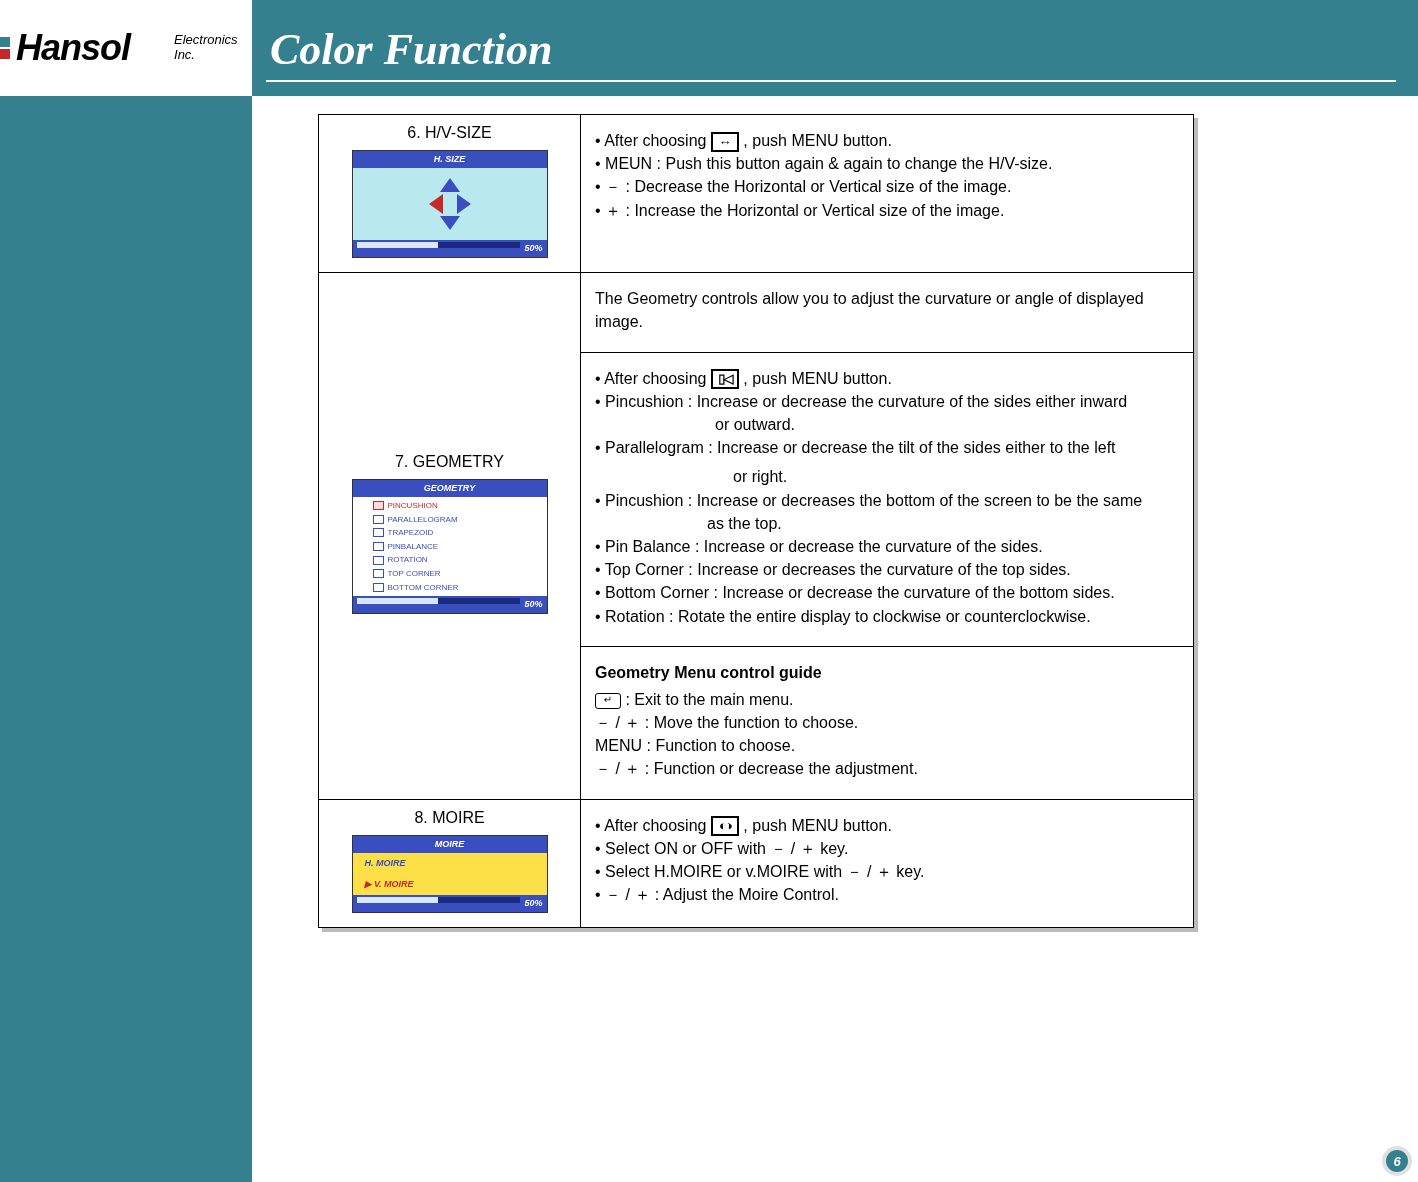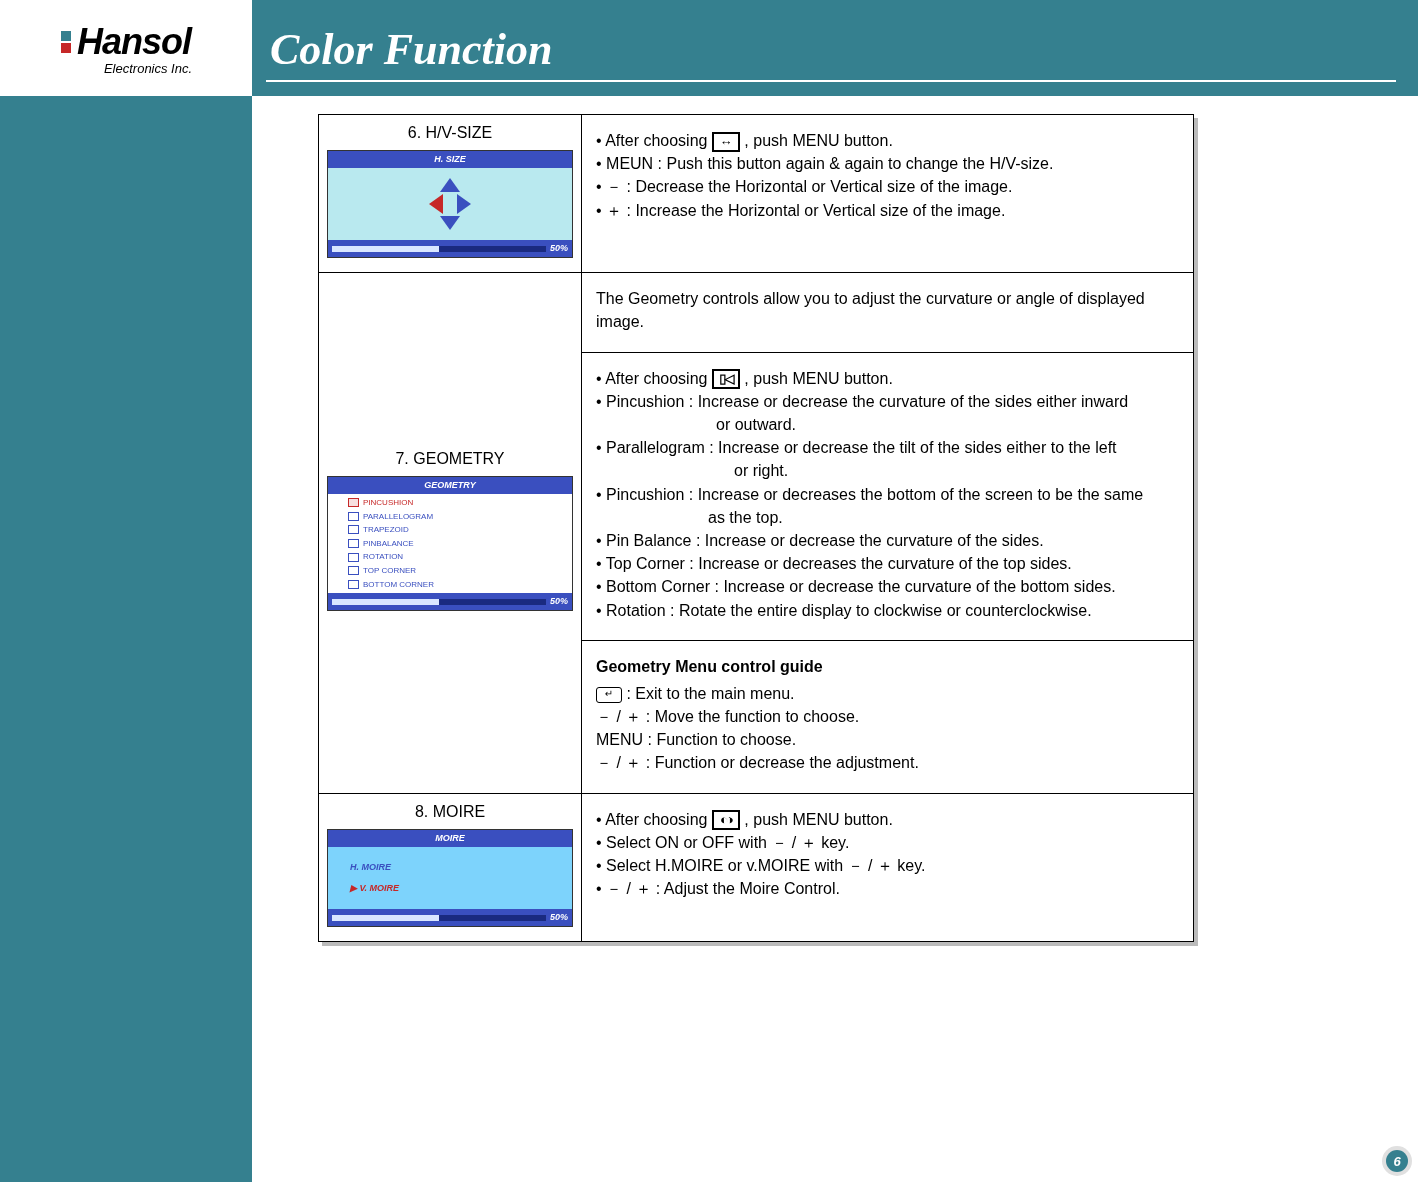--- a/index.html
+++ b/index.html
@@ -23,21 +23,20 @@
     background: #35808f;
   }
   .logo-box {
     position: absolute;
     left: 0; top: 0;
     width: 252px; height: 96px;
     background: #fff;
     display: flex;
     align-items: center;
     justify-content: center;
-    flex-direction: column;
   }
   .logo-row { display: flex; align-items: center; gap: 6px; }
   .logo-squares { display: flex; flex-direction: column; gap: 2px; }
   .sq { width: 10px; height: 10px; }
   .sq-teal { background: #35808f; }
   .sq-red { background: #c62828; }
   .logo-text { font-size: 36px; font-weight: bold; font-style: italic; color: #000; letter-spacing: -1px; }
   .logo-sub { font-size: 13px; color: #000; margin-top: -2px; margin-left: 44px; font-style: italic; }
   .title {
     position: absolute;
@@ -70,21 +69,21 @@
   .manual-table td {
     border: 1px solid #000;
     vertical-align: top;
     font-size: 16px;
     line-height: 1.45;
   }
   .col-left { width: 262px; text-align: center; padding: 6px 8px 14px 8px; }
   .col-right { padding: 14px 14px 18px 14px; }
   .section-label { font-size: 16px; margin-bottom: 6px; }
   .osd {
-    width: 246px;
+    width: 196px;
     margin: 0 auto;
     background: #b9e9ef;
     border: 1px solid #333;
     font-size: 9px;
     text-align: left;
   }
   .osd-header {
     background: #3a4fbf;
     color: #fff;
     font-weight: bold;
@@ -102,49 +101,48 @@
   .tri-up { width: 0; height: 0; border-left: 10px solid transparent; border-right: 10px solid transparent; border-bottom: 14px solid #3a4fbf; }
   .tri-down { width: 0; height: 0; border-left: 10px solid transparent; border-right: 10px solid transparent; border-top: 14px solid #3a4fbf; }
   .tri-left { width: 0; height: 0; border-top: 10px solid transparent; border-bottom: 10px solid transparent; border-right: 14px solid #c62828; }
   .tri-right { width: 0; height: 0; border-top: 10px solid transparent; border-bottom: 10px solid transparent; border-left: 14px solid #3a4fbf; }
   .osd-footer {
     background: #3a4fbf;
     color: #fff;
     font-size: 8px;
     padding: 2px 4px;
     display: flex;
-    align-items: center;
     gap: 4px;
   }
   .progress-track {
     flex: 1; height: 6px; background: #1a2a80; position: relative;
   }
   .progress-fill {
     position: absolute; left: 0; top: 0; height: 100%; width: 50%; background: #d9e6ff;
   }
   .pct-label { font-weight: bold; font-style: italic; font-size: 9px; }
 
   .geom-list { padding: 2px 20px; background: #fff; }
   .geom-item {
     font-size: 8px; color: #3a4fbf; padding: 1px 0; display: flex; align-items: center; gap: 4px;
   }
   .geom-item.sel { color: #c62828; }
   .geom-item::before { content: ''; width: 9px; height: 7px; border: 1px solid currentColor; display: inline-block; }
   .geom-item.sel::before { background: rgba(198,40,40,0.15); }
-  .moire-body { padding: 10px; background: #7dd3fc; }
+  .moire-body { background: #fde047; }
   .moire-line { font-size: 9px; color: #3a4fbf; font-weight: bold; font-style: italic; padding: 4px 12px; }
   .moire-line.sel { color: #c62828; }
   .moire-line.sel::before { content: '▶ '; color: #c62828; }
   .inline-icon {
     display: inline-flex; align-items: center; justify-content: center;
     width: 28px; height: 20px; border: 2px solid #000; vertical-align: middle;
     font-size: 13px; font-weight: bold;
   }
   .indent { padding-left: 120px; }
-  .indent2 { padding-left: 138px; }
+  .indent2 { padding-left: 138px; margin-top: 6px; }
   .indent3 { padding-left: 112px; }
   .guide-title { font-weight: bold; margin-bottom: 4px; }
   .exit-icon {
     display: inline-flex; width: 26px; height: 16px; border: 1.5px solid #000;
     border-radius: 3px; align-items: center; justify-content: center; font-size: 10px;
     vertical-align: middle;
   }
   .page-badge {
     position: absolute;
     right: 6px; bottom: 6px;

